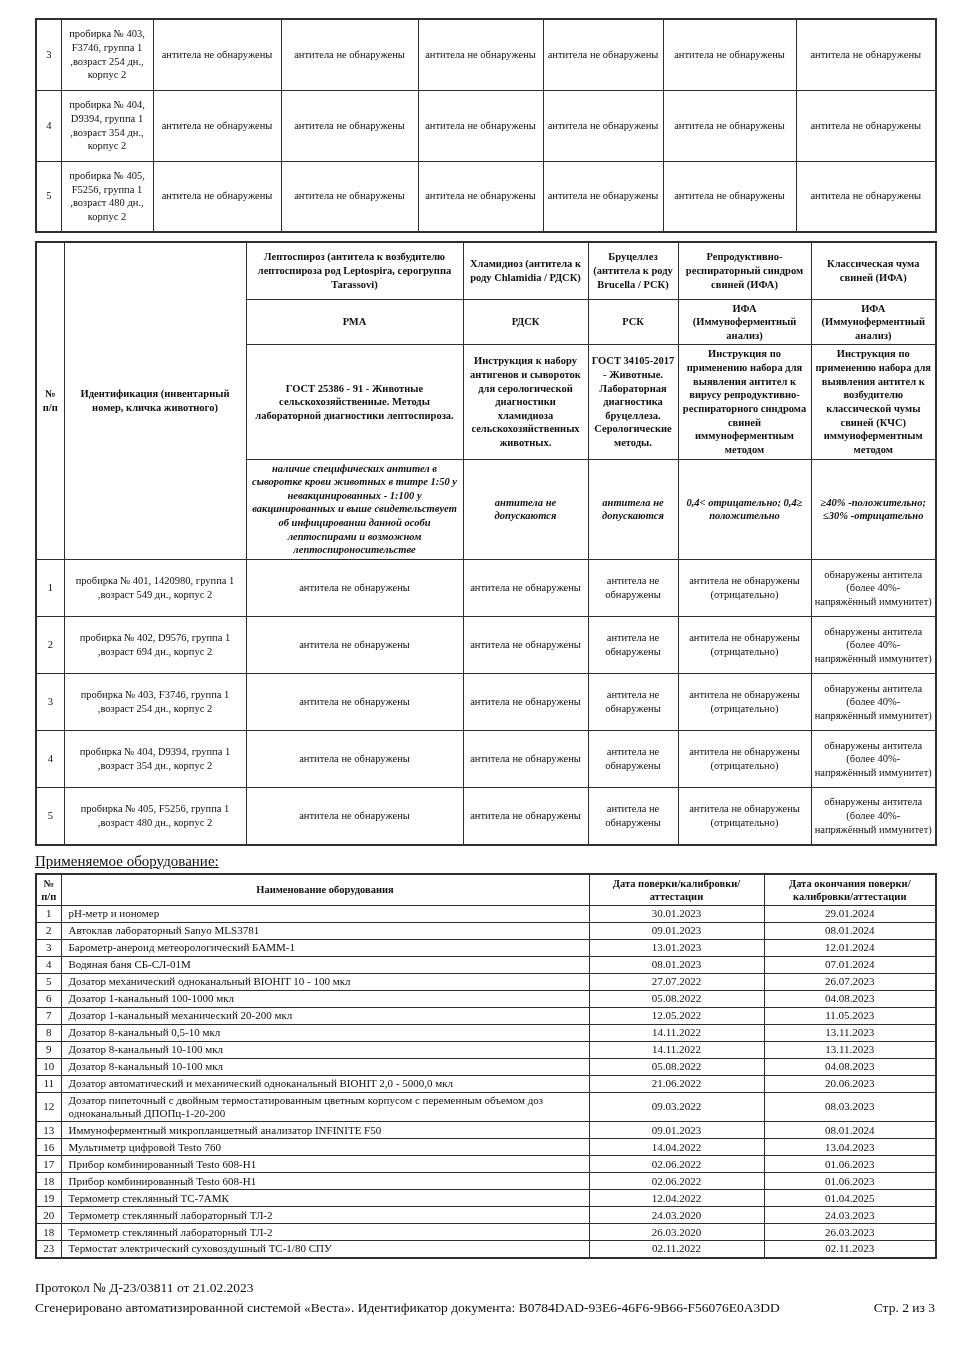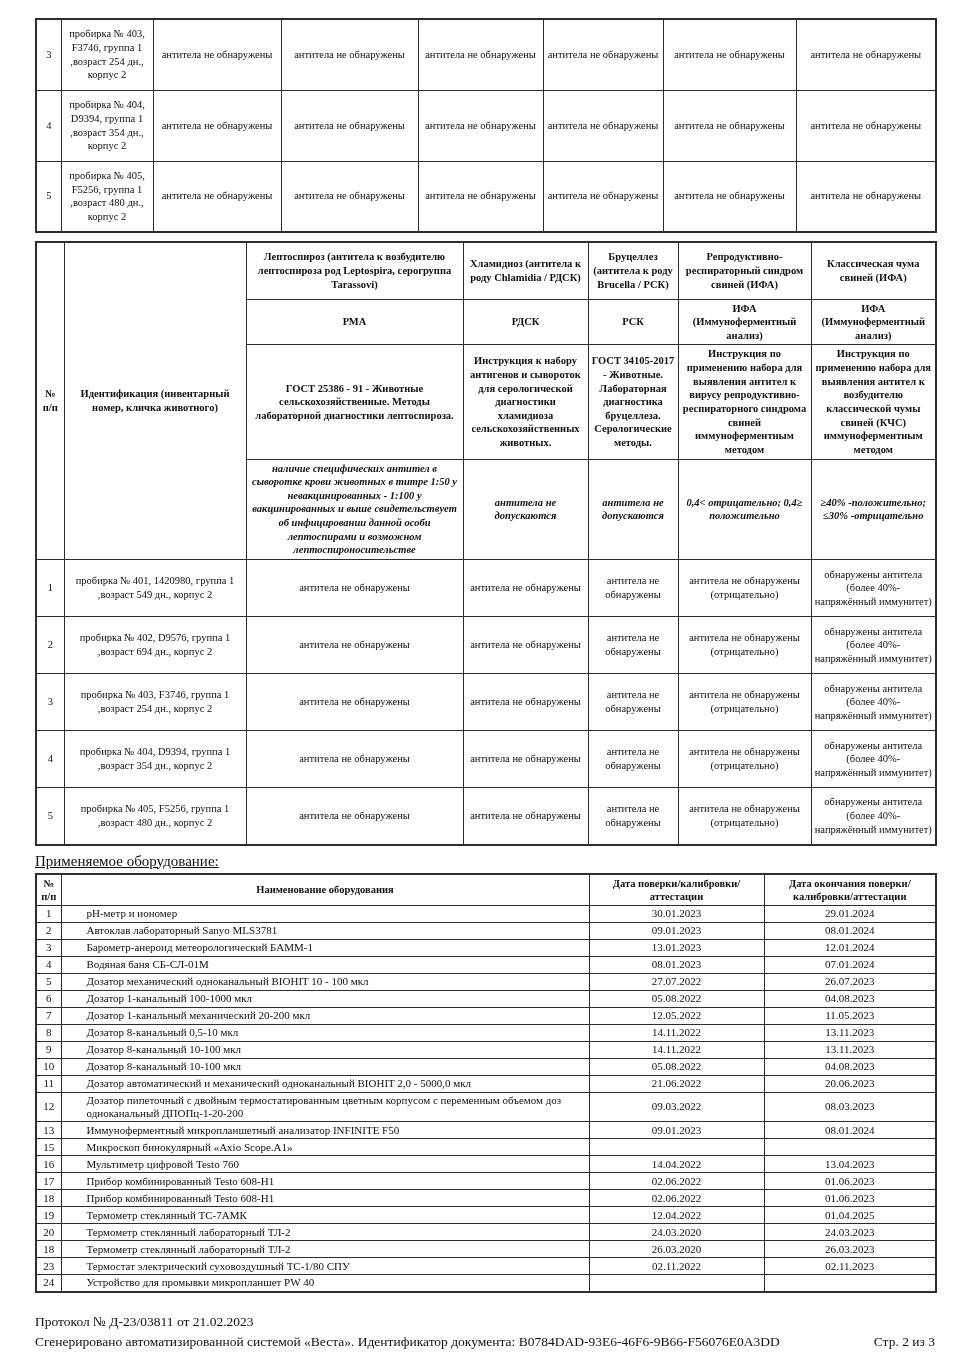--- a/index.html
+++ b/index.html
@@ -29,21 +29,21 @@
   .t2 tr.r2{height:41px;}
   .t2 tr.r3{height:107px;}
   .t2 tr.r4{height:100px;font-style:italic;}
   .t2 tbody tr{height:57px;}
   
   .eq-title{font-size:15px;margin:7px 0 3px 0;color:#101010;text-decoration:underline;}
   .t3{border:2px solid #2e2e2e;}
   .t3 th{font-size:10.5px;font-weight:bold;line-height:1.25;height:28px;}
   .t3 td{font-size:11px;line-height:1.2;padding:1px 4px;}
   .t3 tbody tr{height:17px;}
-  .t3 td.left{text-align:left;padding-left:25px;}
+  .t3 td.left{text-align:left;padding-left:7px;}
   
   .footer{margin-top:4px;width:900px;}
   .footer .line1{font-size:13.5px;line-height:1.4;margin-top:20px;}
   .gen-row{display:flex;justify-content:space-between;align-items:baseline;font-size:13.5px;line-height:1.5;}
   .gen-row .pg{white-space:nowrap;padding-left:20px;}
 </style>
 </head>
 <body>
 
 <div class="page">
@@ -274,26 +274,20 @@
           <td>09.03.2022</td>
           <td>08.03.2023</td>
         </tr>
         <tr>
           <td>13</td>
           <td class="left">Иммуноферментный микропланшетный анализатор INFINITE F50</td>
           <td>09.01.2023</td>
           <td>08.01.2024</td>
         </tr>
         <tr>
-          <td>15</td>
-          <td class="left">Микроскоп бинокулярный «Axio Scope.A1»</td>
-          <td></td>
-          <td></td>
-        </tr>
-        <tr>
           <td>16</td>
           <td class="left">Мультиметр цифровой Testo 760</td>
           <td>14.04.2022</td>
           <td>13.04.2023</td>
         </tr>
         <tr>
           <td>17</td>
           <td class="left">Прибор комбинированный Testo 608-H1</td>
           <td>02.06.2022</td>
           <td>01.06.2023</td>
@@ -320,26 +314,20 @@
           <td>18</td>
           <td class="left">Термометр стеклянный лабораторный ТЛ-2</td>
           <td>26.03.2020</td>
           <td>26.03.2023</td>
         </tr>
         <tr>
           <td>23</td>
           <td class="left">Термостат электрический суховоздушный ТС-1/80 СПУ</td>
           <td>02.11.2022</td>
           <td>02.11.2023</td>
-        </tr>
-        <tr>
-          <td>24</td>
-          <td class="left">Устройство для промывки микропланшет PW 40</td>
-          <td></td>
-          <td></td>
         </tr>
       </tbody>
   </table>
 
   <div class="footer">
     <div class="line1">Протокол № Д-23/03811 от 21.02.2023</div>
     <div class="gen-row">
       <span>Сгенерировано автоматизированной системой «Веста». Идентификатор документа: B0784DAD-93E6-46F6-9B66-F56076E0A3DD</span>
       <span class="pg">Стр. 2 из 3</span>
     </div>

